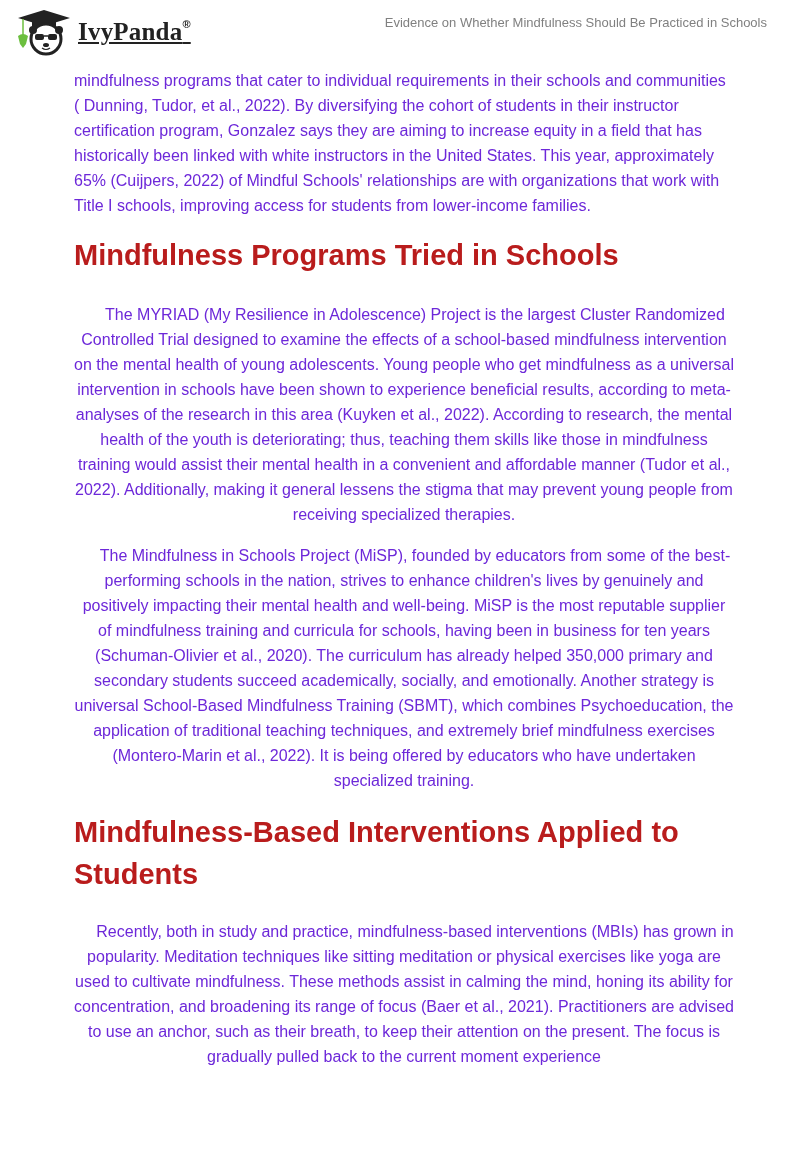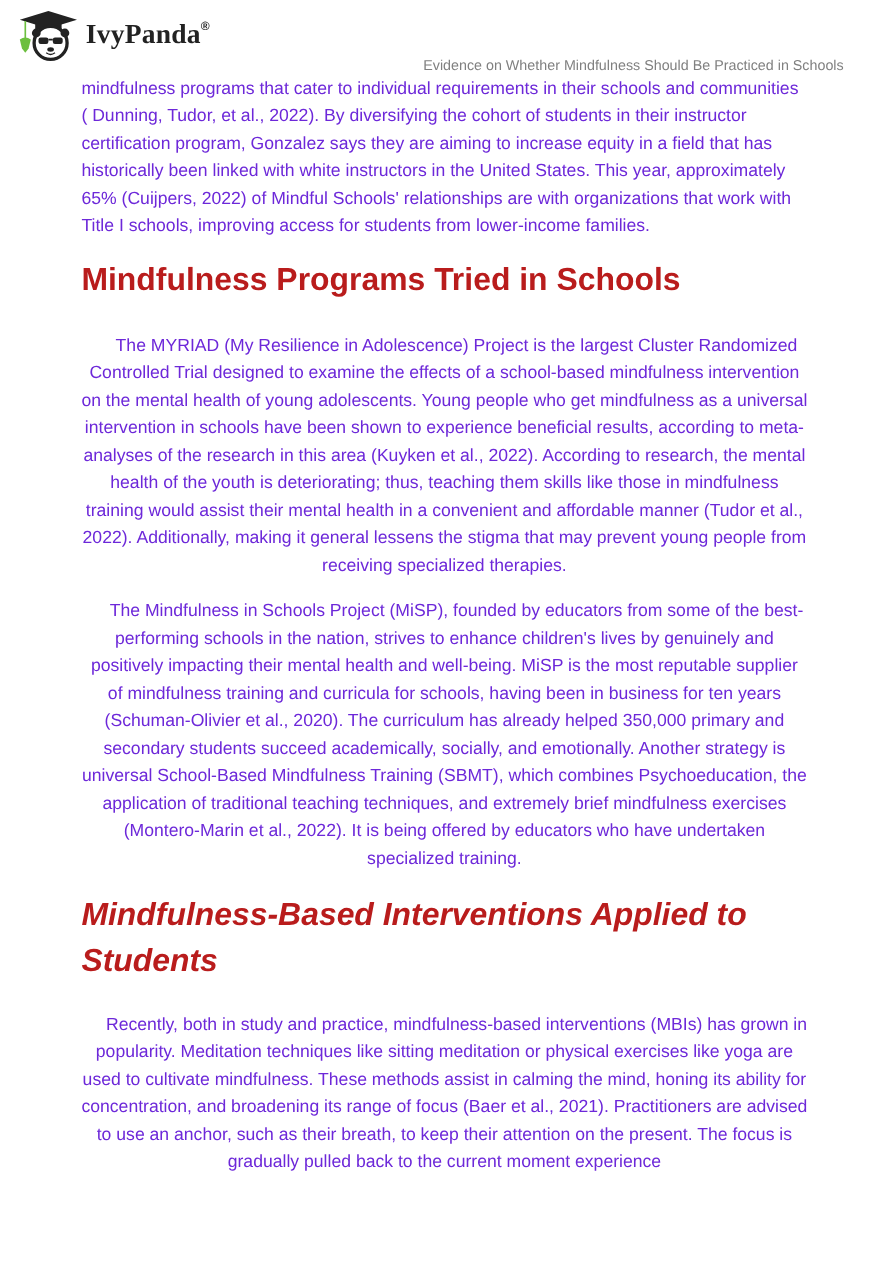--- a/index.html
+++ b/index.html
@@ -1,29 +1,29 @@
 <!DOCTYPE html>
 <html><head>
   <meta charset="utf-8">
   <style>
     html, body { margin: 0; padding: 0; background: #ffffff; }
     body { width: 800px; height: 1160px; position: relative; overflow: hidden;
            font-family: "Liberation Sans", sans-serif; color: #222222; }
     .header { position: absolute; left: 0; top: 0; width: 800px; height: 60px; }
-    .logo { position: absolute; left: 14px; top: 8px; display: flex; align-items: center; }
+    .logo { position: absolute; left: 14px; top: 8px; display: flex; align-items: center; text-decoration: underline; }
     .logo-mark { width: 60px; height: 48px; }
     .logo-text { font-family: "Liberation Serif", serif; font-weight: bold; font-size: 25px; color: #222; margin-left: 4px; letter-spacing: 0.2px; }
     .logo-text sup { font-size: 11px; font-family: "Liberation Sans", sans-serif; position: relative; top: -3px; }
-    .doc-title { position: absolute; right: 33px; top: 15px; font-size: 13px; color: #808080; margin-top: 37px; }
+    .doc-title { position: absolute; right: 33px; top: 15px; font-size: 13px; color: #808080; }
     .content { position: absolute; left: 74px; top: 68px; width: 660px; }
     p { margin: 0 0 16px 0; font-size: 16px; line-height: 25px; color: #6d28d9; }
     p.indent { text-indent: 22px; text-align: center; }
     h2 { margin: 0; font-size: 29px; font-weight: bold; line-height: 42px; color: #b91c1c; }
     .h-first { margin-top: 8px; margin-bottom: 26px; }
-    .h-second { margin-top: 18px; margin-bottom: 24px; font-style: italic; }
+    .h-second { margin-top: 18px; margin-bottom: 24px; }
     .footer-url { position: absolute; right: 33px; top: 1132px; font-size: 12px; color: #9a9a9a; margin-top: 36px; }
   </style>
 </head>
 <body>
 
 <div class="header">
   <div class="logo">
     <svg class="logo-mark" viewBox="0 0 60 48">
 
       <polygon points="30,2 56,10 30,18 4,10" fill="#222"></polygon>

